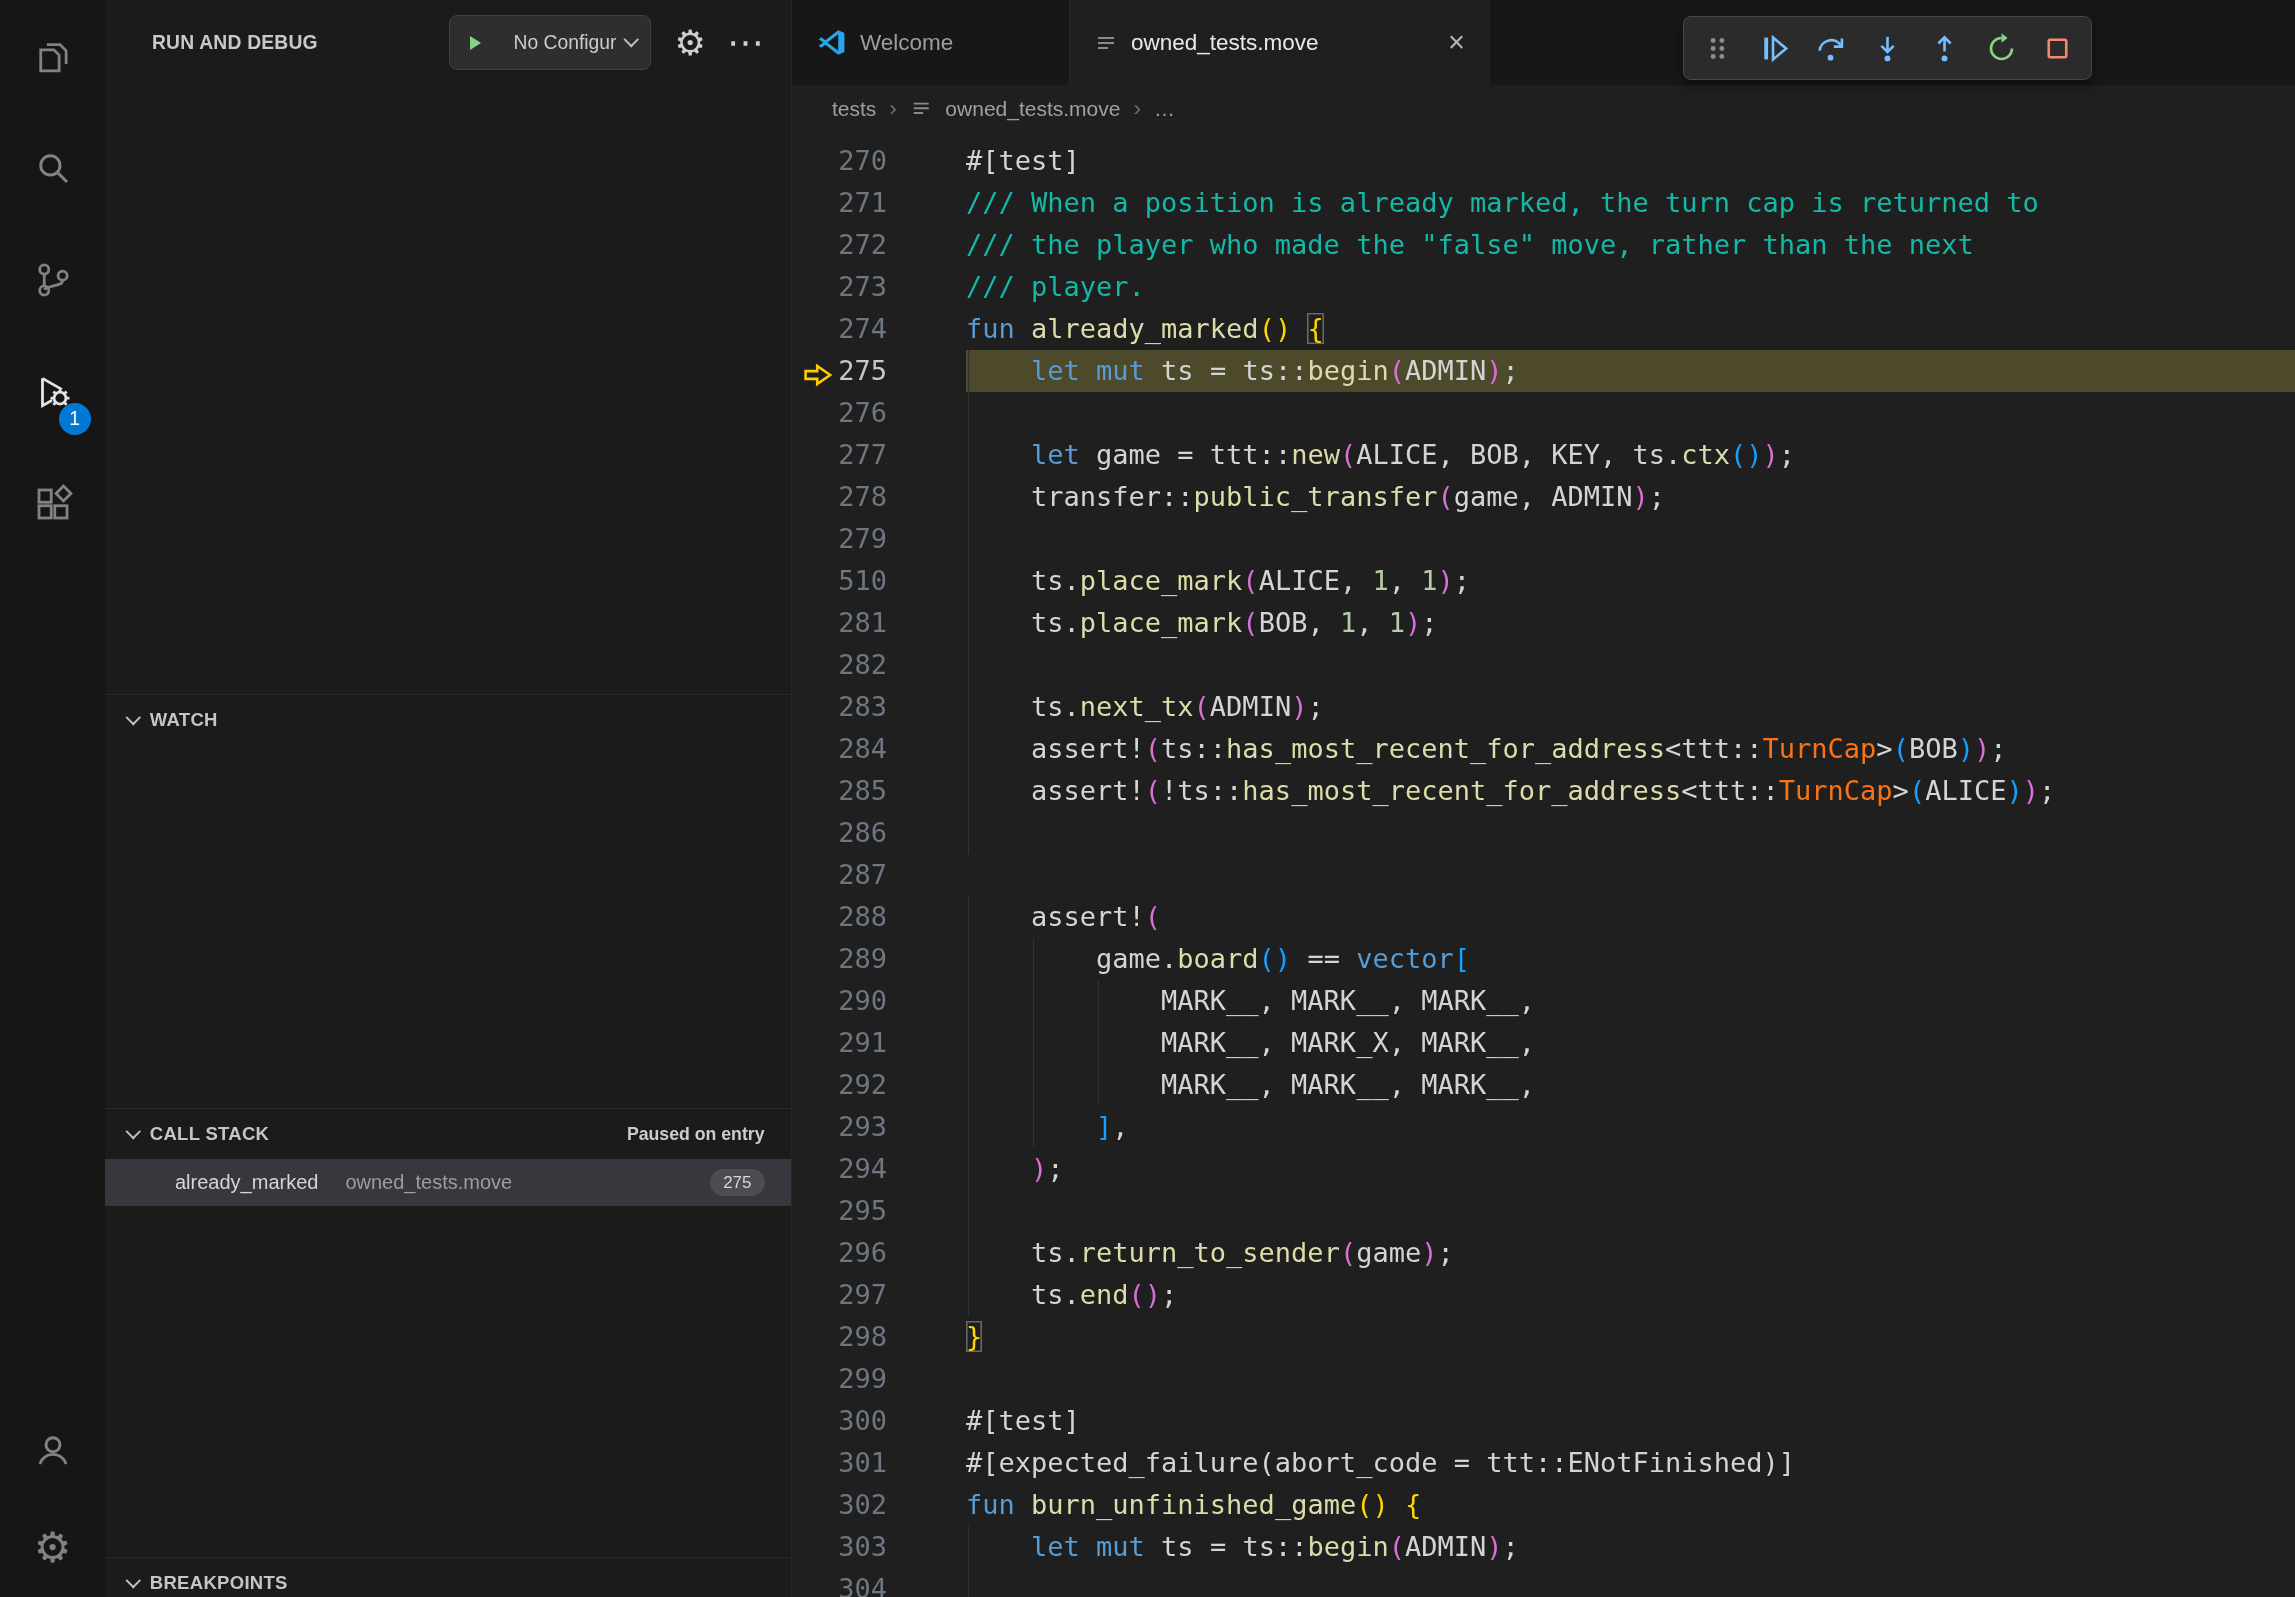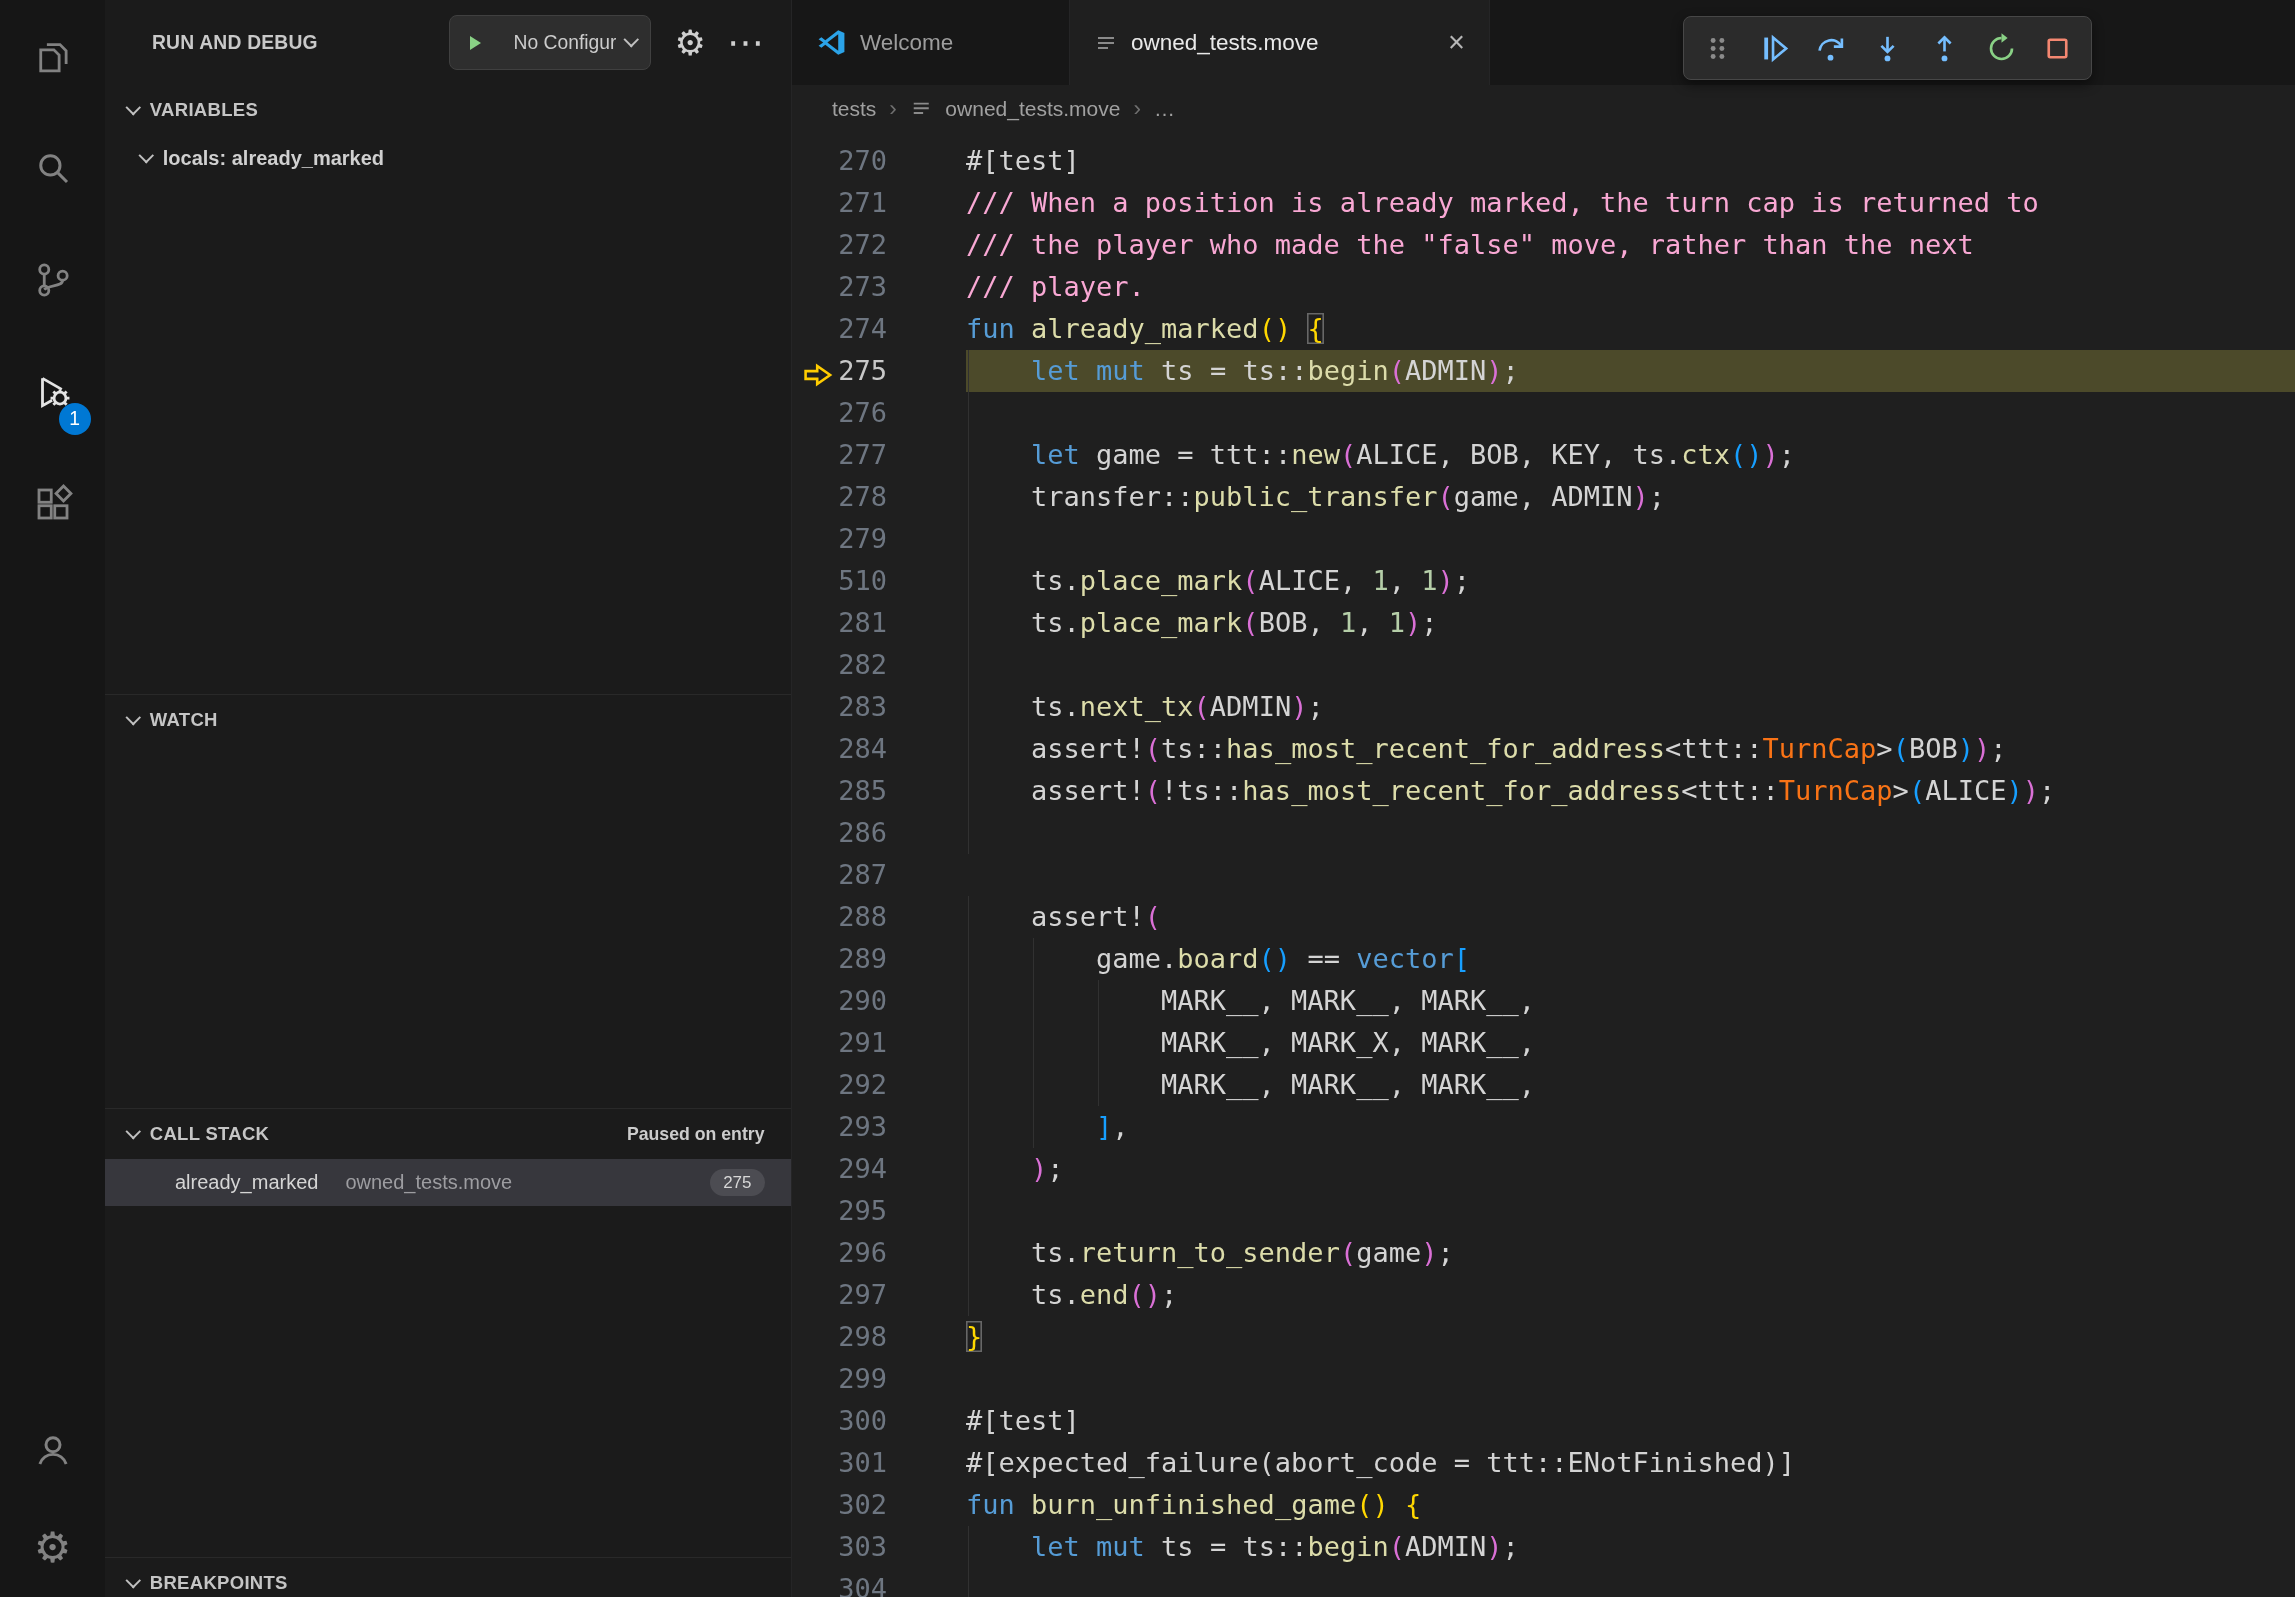--- a/index.html
+++ b/index.html
@@ -61,21 +61,21 @@
   .bc-icon svg{width:22.5px;height:22.5px;display:block;}
 
   .code{flex:1;padding-top:8px;font-family:"DejaVu Sans Mono",monospace;font-size:27px;line-height:42px;overflow:hidden;}
   .code-row{display:flex;height:42px;white-space:pre;position:relative;gap:19px;}
   .ln{flex:none;width:155px;padding-right:60px;text-align:right;color:#6e7681;}
   .code-row.current .ln{color:#c8c8c8;}
   .ltext{flex:1;position:relative;min-width:0;}
   .code-row.current .ltext{background:#4c4a2a;}
   .guide{position:absolute;top:0;bottom:0;width:1.6px;background:#313131;}
   .frame-marker{position:absolute;left:11.3px;top:8px;width:31px;height:26px;}
-  .pl{color:#d4d4d4}.cm{color:#f9a8d4}.kw{color:#569cd6}.fn{color:#dcdcaa}.ty{color:#f97316}
+  .pl{color:#d4d4d4}.cm{color:#14b8a6}.kw{color:#569cd6}.fn{color:#dcdcaa}.ty{color:#f97316}
   .num{color:#b5cea8}.b1{color:#ffd700}.b2{color:#da70d6}.b3{color:#179fff}
   .bm{box-shadow:inset 0 0 0 1.6px #676767;}
 
   
   .debug-toolbar{position:absolute;left:1683px;top:16px;width:409px;height:64px;background:#2b2b2b;
                  border:0.8px solid #474747;border-radius:8px;display:flex;align-items:center;
                  justify-content:space-evenly;box-shadow:0 4.8px 11.3px rgba(0,0,0,.45);z-index:10;}
   .dt-btn{width:47px;height:47px;display:flex;align-items:center;justify-content:center;cursor:pointer;border-radius:6.4px;}
   .dt-btn svg{width:35px;height:35px;}
 </style>
@@ -142,30 +142,20 @@
         <svg width="24" height="24" viewBox="0 0 24 24">
           <path d="M7 5 v14 l11 -7 z" fill="#89d185"></path>
         </svg>
         <span class="cfg-label">No Configur</span>
         <span class="chev"></span>
       </button>
       <span class="icon-gear">⚙</span>
       <span class="icon-dots">⋯</span>
     </div>
 
-    <section class="section sec-variables">
-      <div class="pane-header">
-        <span class="chev"></span>
-        <span class="pane-title">VARIABLES</span>
-      </div>
-      <div class="tree-row">
-        <span class="chev"></span>
-        <span class="scope-label">locals: already_marked</span>
-      </div>
-    </section>
 
     <section class="section sec-watch">
       <div class="pane-header">
         <span class="chev"></span>
         <span class="pane-title">WATCH</span>
       </div>
     </section>
 
     <section class="section sec-callstack">
       <div class="pane-header">

